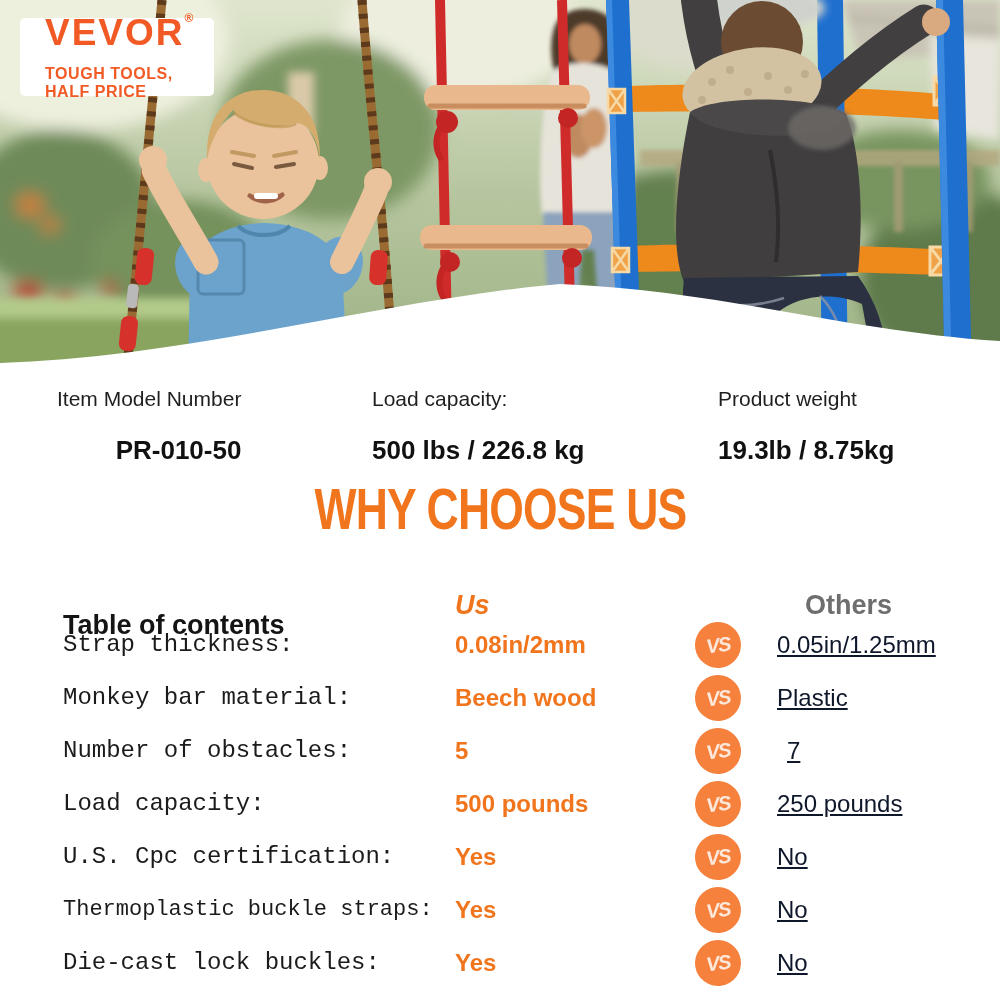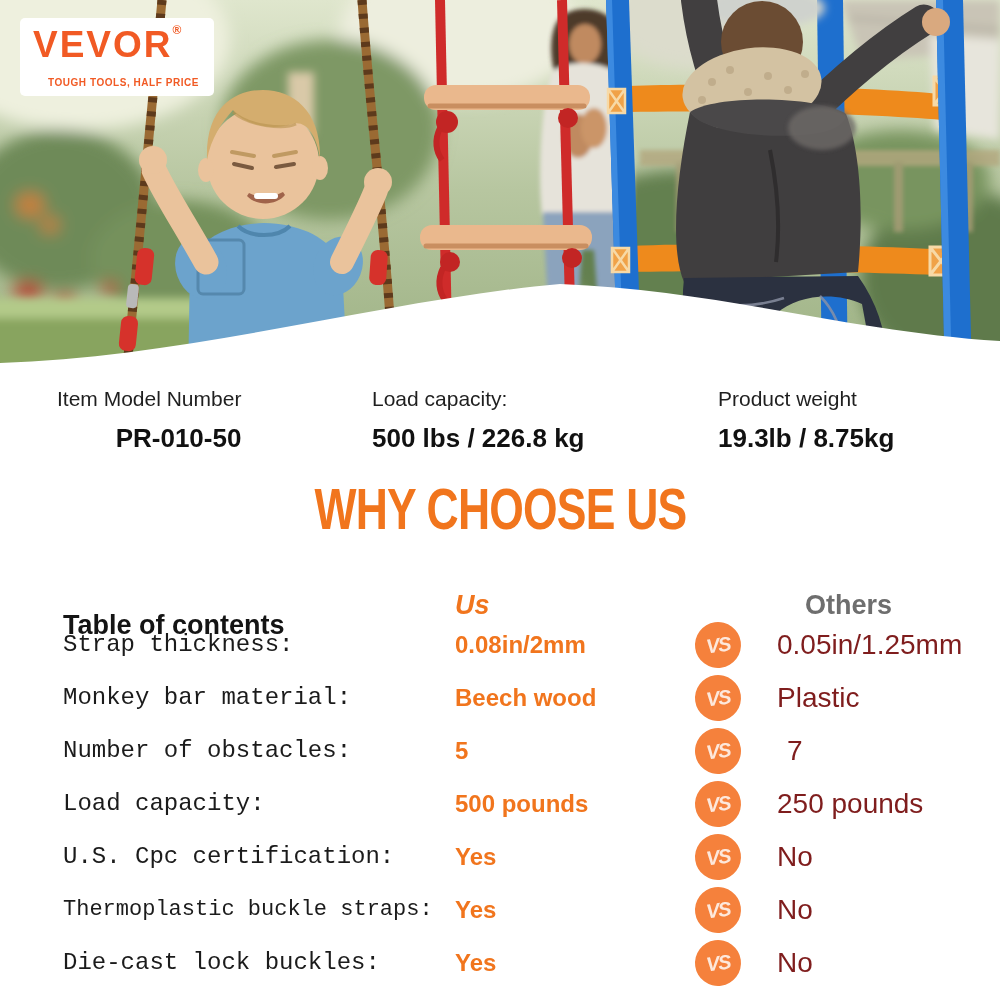--- a/index.html
+++ b/index.html
@@ -6,52 +6,52 @@
   html,body { width:1000px; height:1000px; background:#fff; overflow:hidden;
               font-family:"Liberation Sans","DejaVu Sans",sans-serif; }
   .page { position:relative; width:1000px; height:1000px; background:#fff; }
 
   
   .photo-area { position:absolute; left:0; top:0; width:1000px; height:380px; }
   .photo-area svg { display:block; }
 
   .logo-box { position:absolute; left:20px; top:18px; width:194px; height:78px;
               background:#fff; border-radius:5px; display:flex; flex-direction:column;
-              justify-content:center; padding-left:13px; }
+              justify-content:center; padding-left:25px; }
   .logo-text { color:#F15A24; font-weight:900; font-size:37px; line-height:1;
                letter-spacing:2px; position:relative; display:inline-block; }
   .logo-reg { font-size:12px; font-weight:700; vertical-align:top; position:relative; top:-2px; letter-spacing:0; }
-  .logo-tagline { color:#F15A24; font-weight:700; font-size:10px; letter-spacing:0.55px; margin-top:14px;text-align:center; }
+  .logo-tagline { color:#F15A24; font-weight:700; font-size:16px; letter-spacing:0.55px; margin-top:14px; }
 
   
   .specs { position:absolute; top:387px; left:0; width:1000px; height:70px; }
   .spec-col { position:absolute; top:0; }
   .spec-col .spec-label { font-size:21px; color:#1f1f1f; }
-  .spec-col .spec-value { font-size:26px; font-weight:700; color:#111; margin-top:12px; }
+  .spec-col .spec-value { font-size:26px; font-weight:700; color:#111; margin-top:24px; }
   .spec-0 { left:57px;text-align:right; }
   .spec-1 { left:372px; }
   .spec-2 { left:718px; }
 
   
   .why-heading { position:absolute; top:476px; left:0; width:1000px; text-align:center; }
   .why-heading span { display:inline-block; transform:scaleX(0.78); transform-origin:center;
                       font-size:57px; font-weight:700; letter-spacing:-1px; color:#F1751D; }
 
   
   .compare { position:absolute; top:570px; left:63px; width:900px; }
   .cmp-grid-row { display:grid; grid-template-columns:392px 240px 82px 1fr; align-items:center; }
   .cmp-head { height:32px; }
   .cmp-head .c-label { font-size:27px; font-weight:700; color:#141414;margin-top:40px; }
   .cmp-head .c-us    { font-size:27px; font-weight:700; color:#F1751D;font-style:italic; }
   .cmp-head .c-oth   { font-size:27px; font-weight:700; color:#6E6E6E;margin-left:28px; }
   .cmp-rows { margin-top:16px; }
   .cmp-row { height:53px; }
   .cmp-row .c-label { font-size:24px; color:#1b1b1b;font-family:Liberation Mono, monospace; }
   .cmp-row .c-us    { font-size:24px; font-weight:700; color:#F1751D; }
-  .cmp-row .c-oth   { font-size:28px; color:#7f1d1d; }
+  .cmp-row .c-oth   { font-size:24px; color:#0f172a;text-decoration:underline; }
   .vs-badge { width:46px; height:46px; border-radius:50%; background:#F5813C;
               display:flex; align-items:center; justify-content:center;
               transform:rotate(-8deg); }
   .vs-badge span { color:rgba(255,255,255,0.82); font-weight:800; font-style:italic;
                    font-size:20px; letter-spacing:-1.5px; }
 </style>
 </head>
 <body>
 
 <div class="page">

